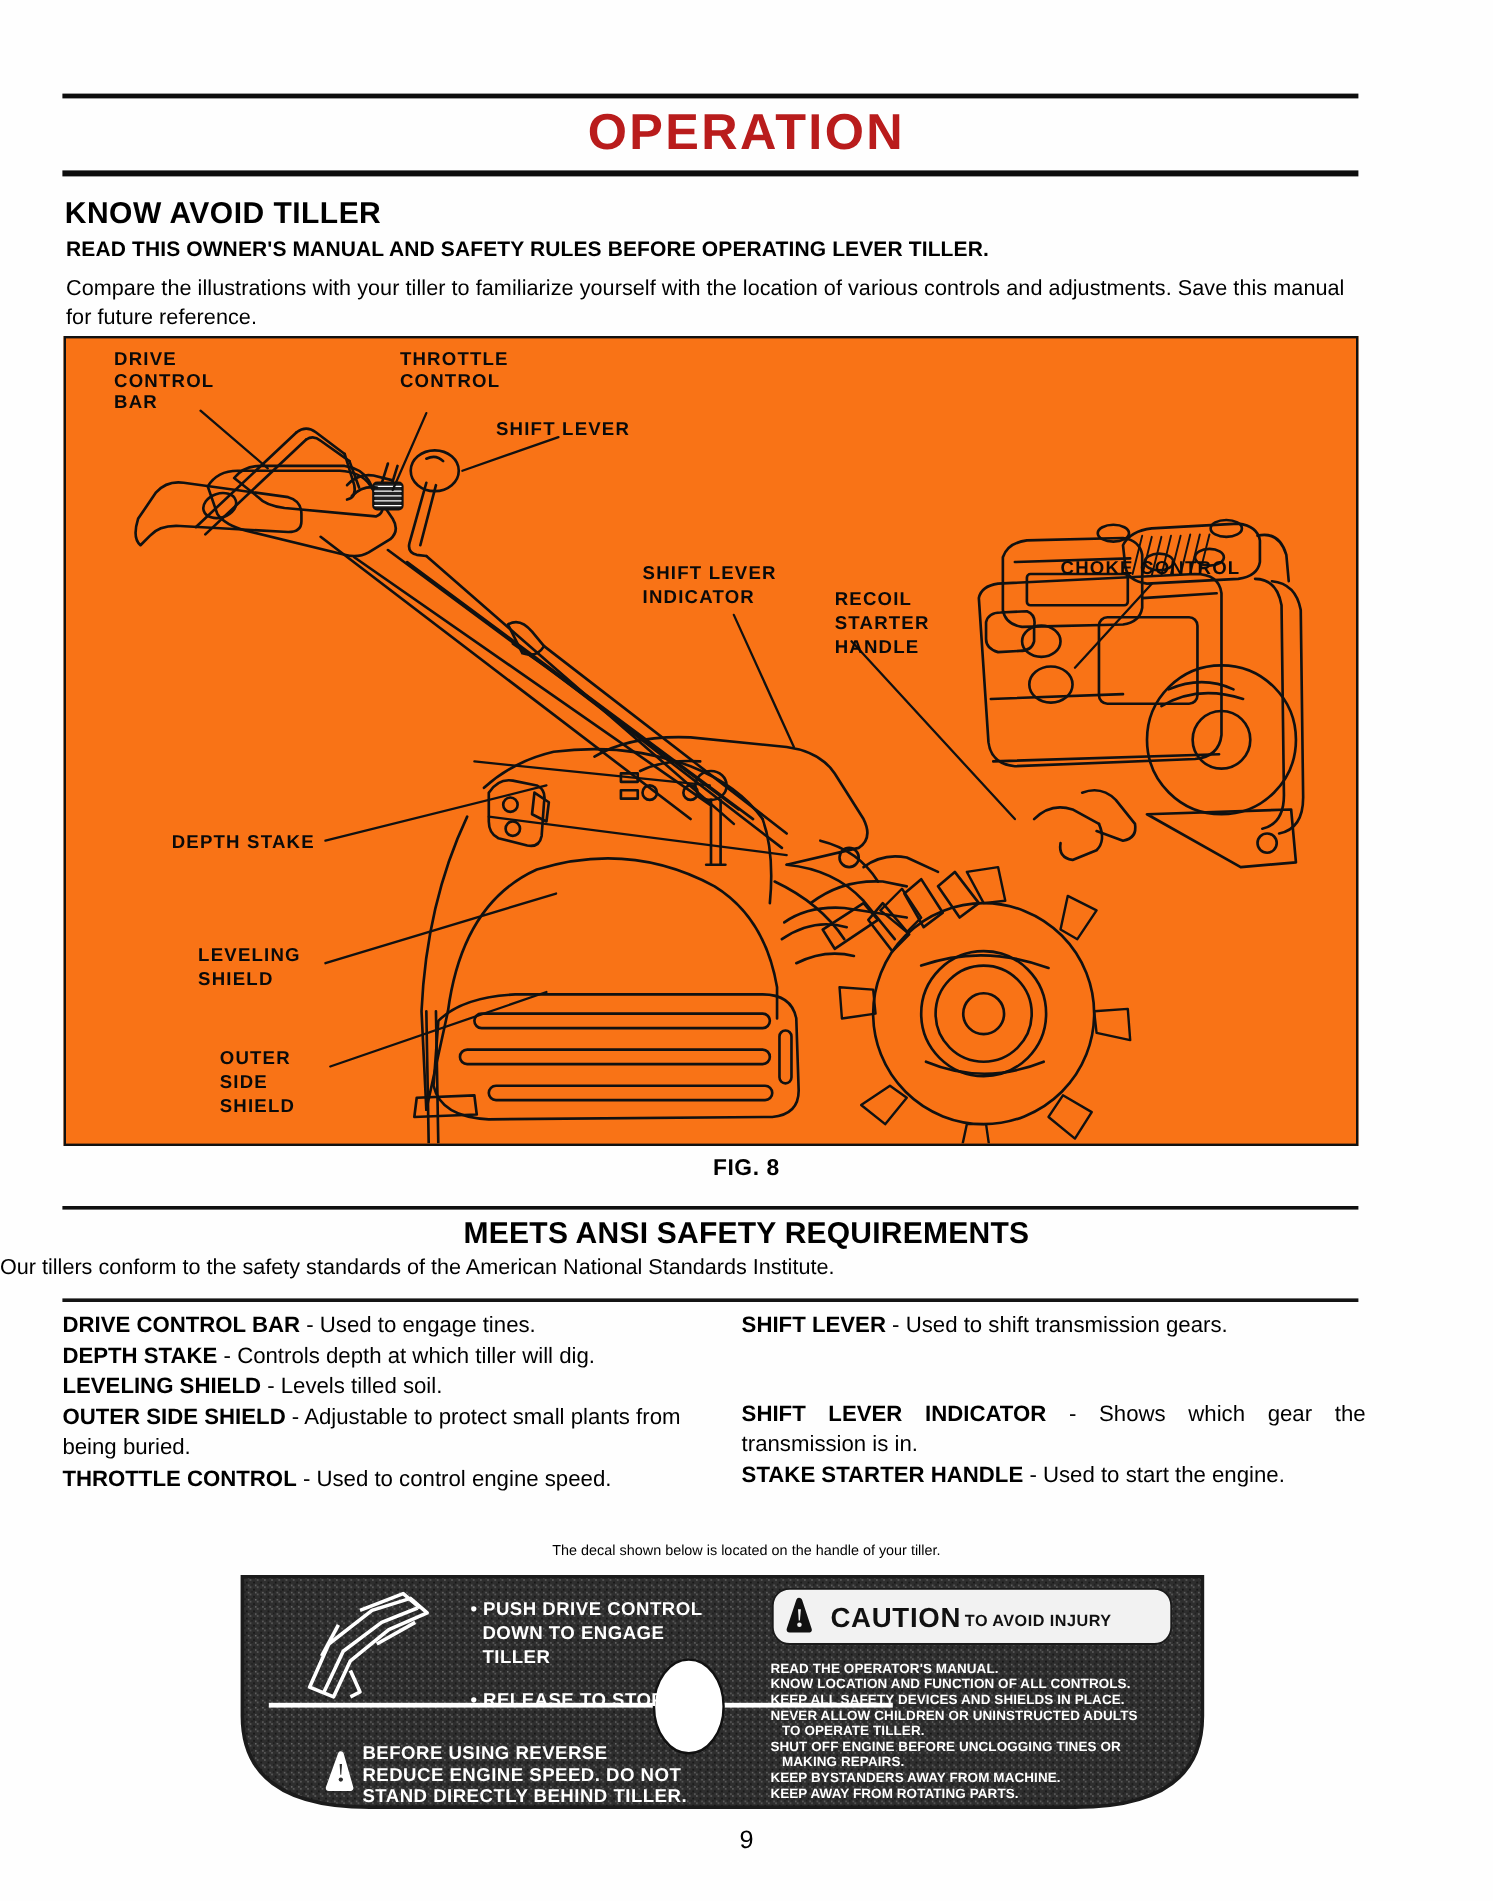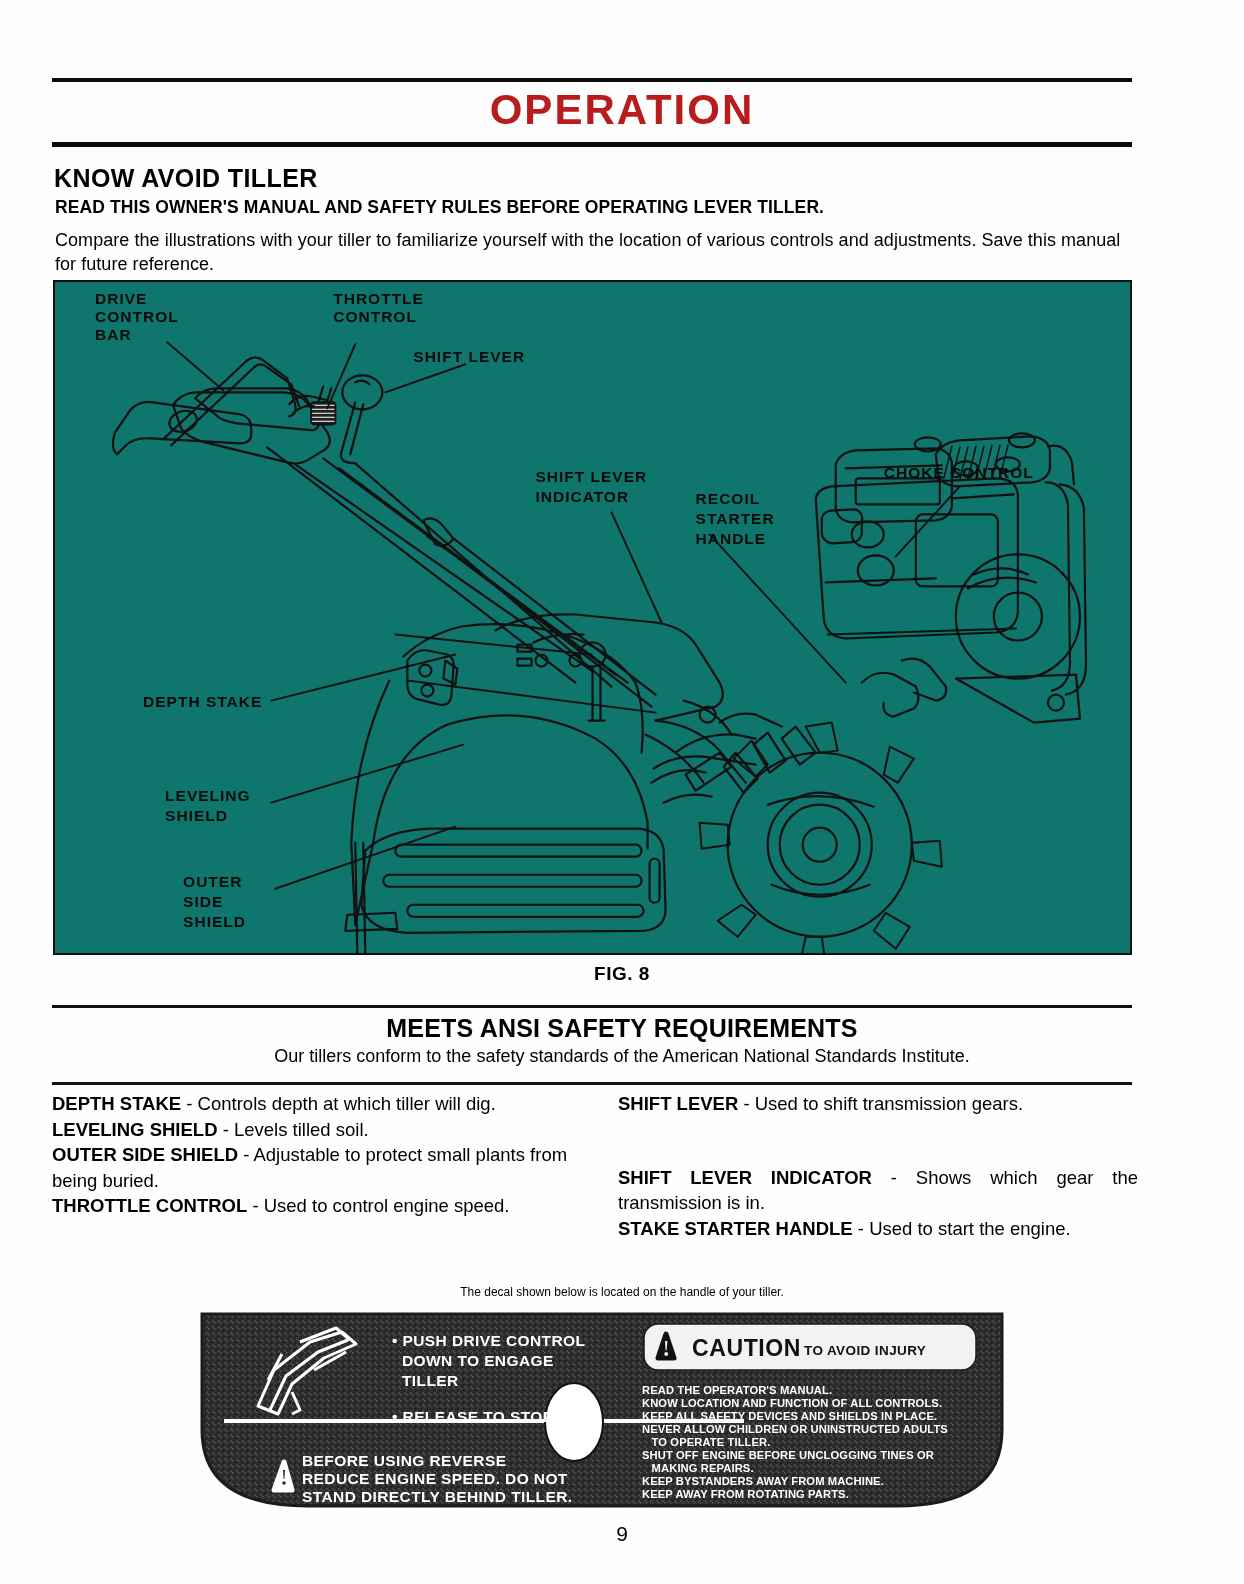--- a/index.html
+++ b/index.html
@@ -72,21 +72,21 @@
   }
 
   
   #figure-box {
     position: absolute;
     left: 53px;
     top: 280px;
     width: 1079px;
     height: 675px;
     border: 2.5px solid #111;
-    background: #0f766e;
+    background: #f97316;
     box-sizing: border-box;
     overflow: hidden;
   }
   #figure-svg { display: block; width: 100%; height: 100%; }
 
   .cal-label {
     font-family: "Liberation Sans", sans-serif;
     font-size: 15.5px;
     font-weight: bold;
     letter-spacing: 1px;
@@ -118,21 +118,21 @@
     top: 1014px;
     text-align: center;
     font-size: 25px;
     font-weight: bold;
     letter-spacing: .2px;
   }
   #ansi-sub {
     position: absolute;
     left: 0; right: 0;
     top: 1046px;
-    text-align: center;
+    text-align: left;
     font-size: 18px;
   }
   #rule-ansi-bottom {
     position: absolute;
     left: 52px;
     top: 1082px;
     width: 1080px;
     height: 2.5px;
     background: #141414;
   }
@@ -427,20 +427,21 @@
   </div>
 
   <div id="figure-caption">FIG. 8</div>
 
   <div id="rule-ansi-top"></div>
   <div id="ansi-title">MEETS ANSI SAFETY REQUIREMENTS</div>
   <div id="ansi-sub">Our tillers conform to the safety standards of the American National Standards Institute.</div>
   <div id="rule-ansi-bottom"></div>
 
   <div class="gloss-col" id="gloss-left">
+    <p class="gloss-item"><span class="term">DRIVE CONTROL BAR</span><span> - Used to engage tines.</span></p>
     <p class="gloss-item"><span class="term">DEPTH STAKE</span><span> - Controls depth at which tiller will dig.</span></p>
     <p class="gloss-item"><span class="term">LEVELING SHIELD</span><span> - Levels tilled soil.</span></p>
     <p class="gloss-item"><span class="term">OUTER SIDE SHIELD</span><span> - Adjustable to protect small plants from being buried.</span></p>
     <p class="gloss-item"><span class="term">THROTTLE CONTROL</span><span> - Used to control engine speed.</span></p>
   </div>
 
   <div class="gloss-col" id="gloss-right">
     <p class="gloss-item"><span class="term">SHIFT LEVER</span><span> - Used to shift transmission gears.</span></p>
     <p class="gloss-item justified"><span class="term">SHIFT LEVER INDICATOR</span><span> - Shows which gear the transmission is in.</span></p>
     <p class="gloss-item"><span class="term">STAKE STARTER HANDLE</span><span> - Used to start the engine.</span></p>

